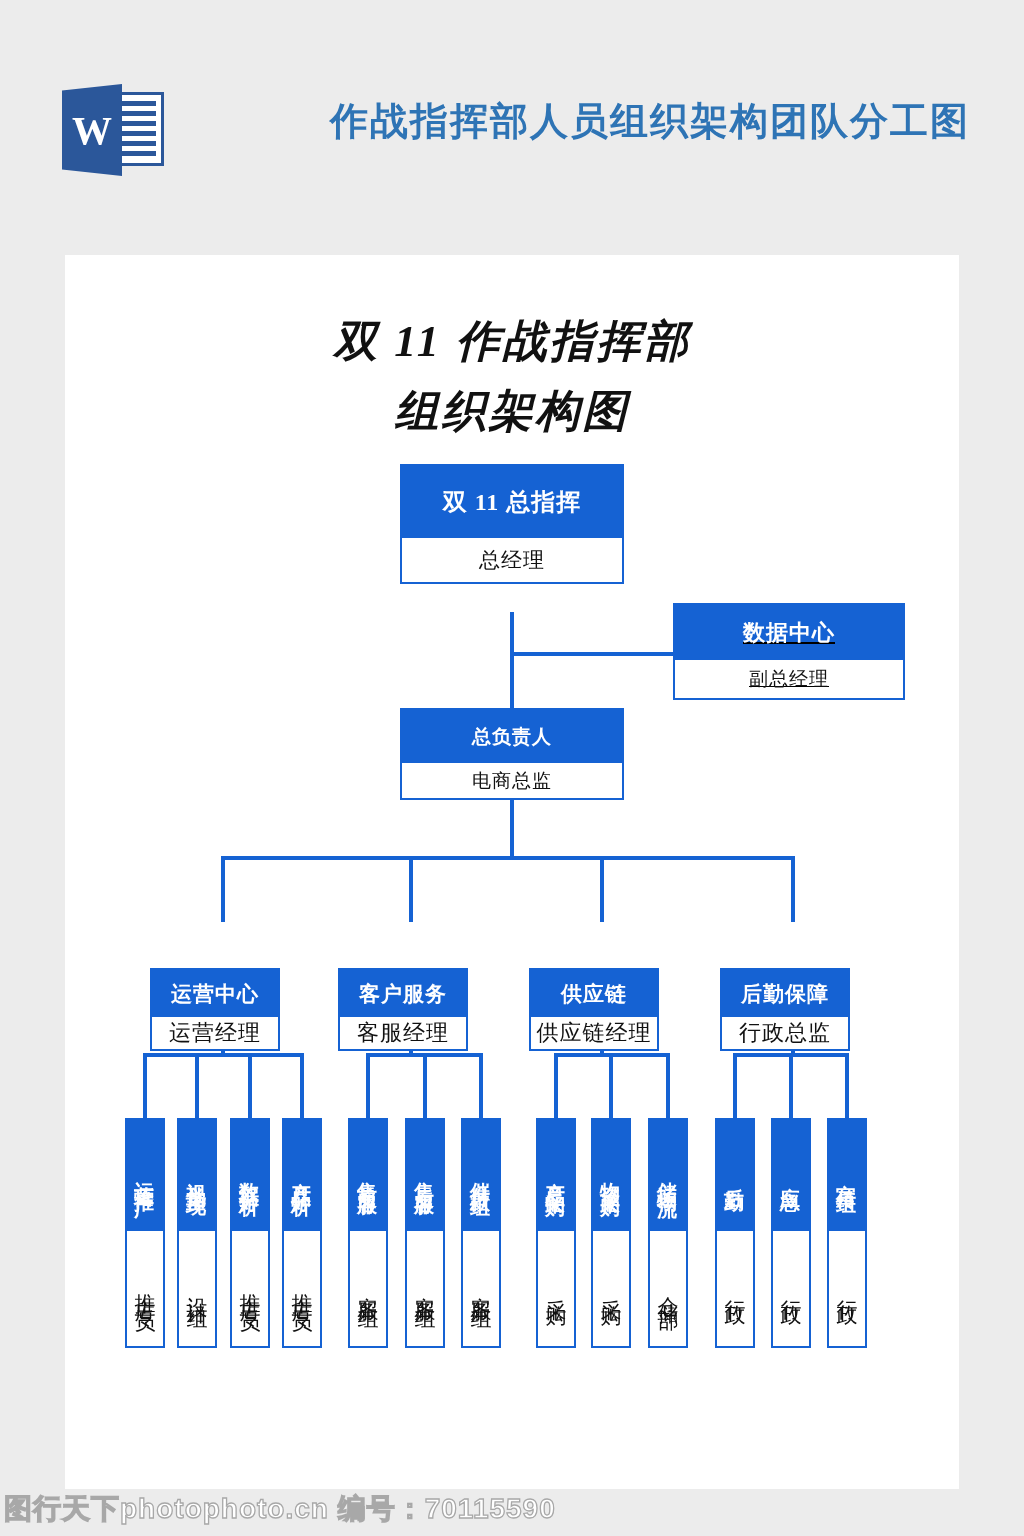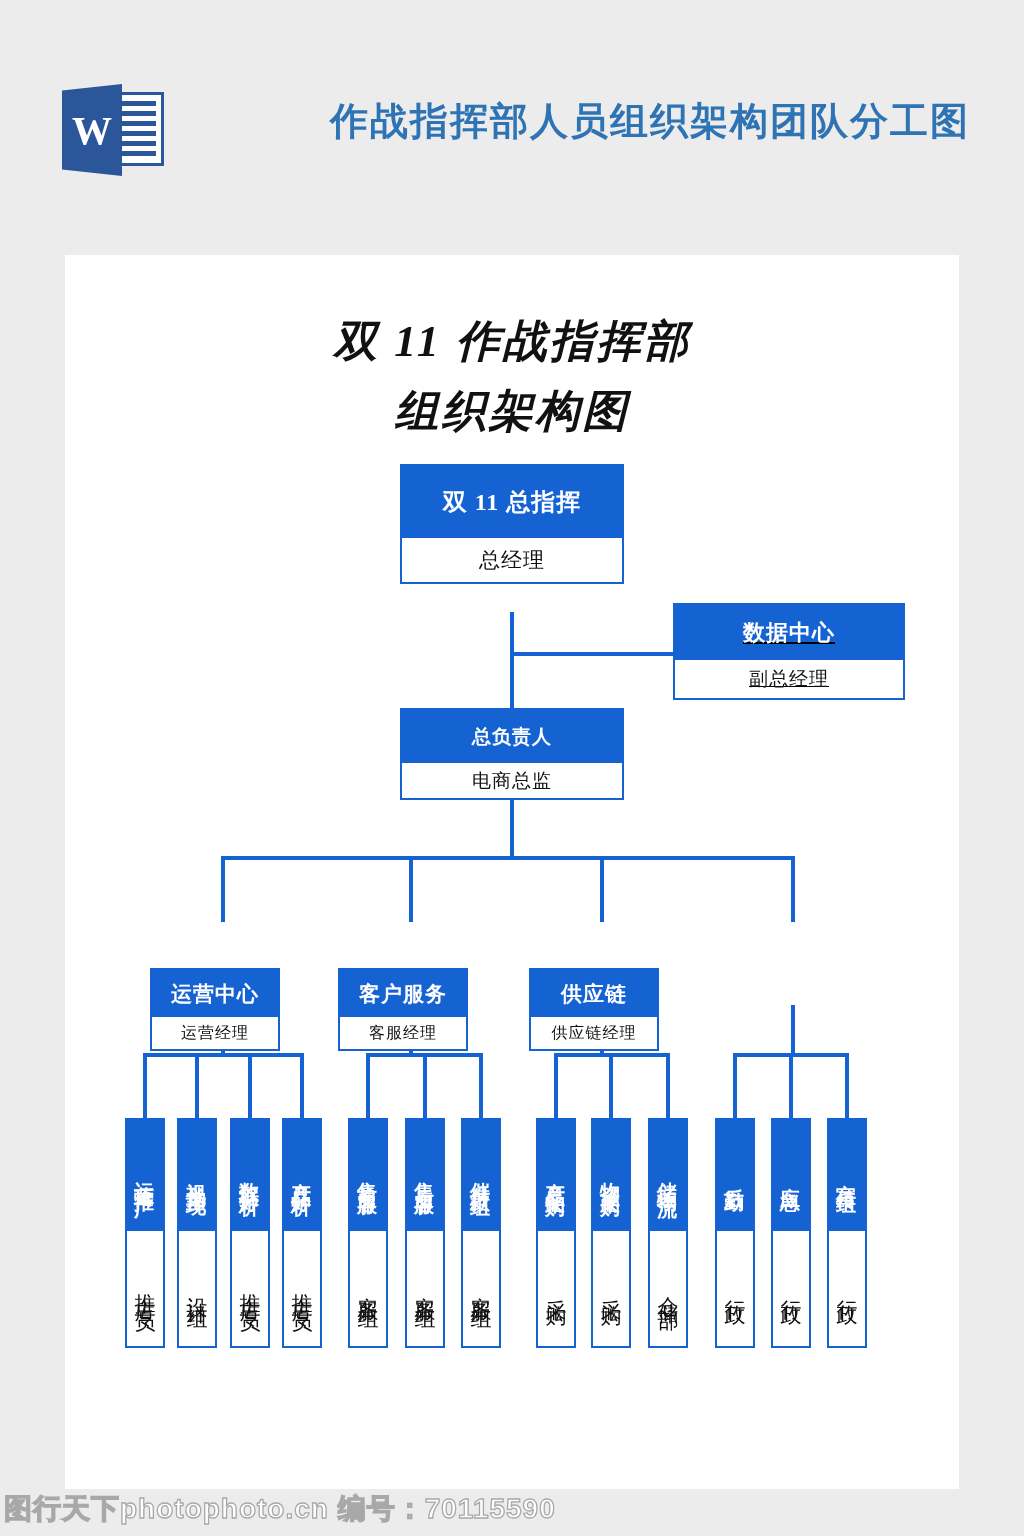--- a/index.html
+++ b/index.html
@@ -108,21 +108,21 @@
   .box-staff  { left: 673px; top: 603px; width: 232px; height: 97px; text-decoration: underline; }
   .box-staff .hd { height: 55px; font-size: 22px; }
   .box-staff .bd { font-size: 19px; }
 
   .box-lead   { left: 400px; top: 708px; width: 224px; height: 92px; }
   .box-lead .hd { height: 53px; font-size: 19px; }
   .box-lead .bd { font-size: 19px; }
 
   .box-dept   { top: 968px; width: 130px; height: 83px; }
   .box-dept .hd { height: 47px; font-size: 21px; }
-  .box-dept .bd { font-size: 16px; }
+  .box-dept .bd { font-size: 22px; }
   .dept-0 { left: 150px; }
   .dept-1 { left: 338px; }
   .dept-2 { left: 529px; }
   .dept-3 { left: 720px; }
 
   
   .box-team { top: 1118px; width: 40px; height: 230px; }
   .box-team .hd {
     height: 111px;
     writing-mode: vertical-rl;
@@ -229,20 +229,24 @@
     <div class="bd">运营经理</div>
   </div>
   <div class="obox box-dept dept-1">
     <div class="hd">客户服务</div>
     <div class="bd">客服经理</div>
   </div>
   <div class="obox box-dept dept-2">
     <div class="hd">供应链</div>
     <div class="bd">供应链经理</div>
   </div>
+  <div class="obox box-dept dept-3">
+    <div class="hd">后勤保障</div>
+    <div class="bd">行政总监</div>
+  </div>
 
   <div class="obox box-team t-0-0">
     <div class="hd">运营推广</div>
     <div class="bd">推广专员</div>
   </div>
   <div class="obox box-team t-0-1">
     <div class="hd">视觉呈现</div>
     <div class="bd">设计组</div>
   </div>
   <div class="obox box-team t-0-2">

